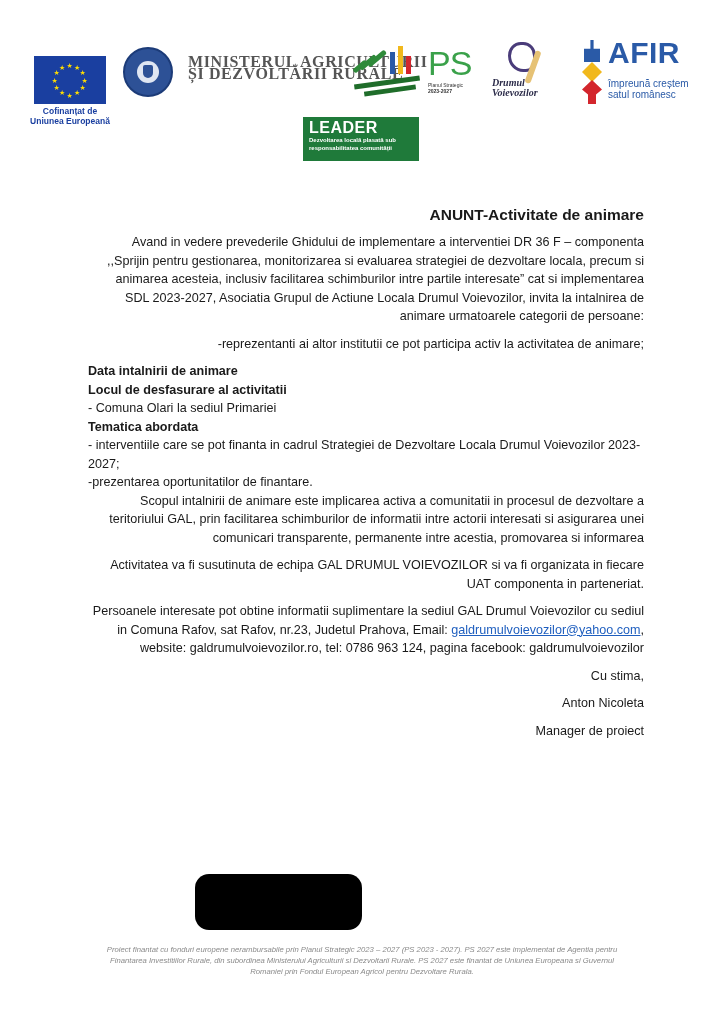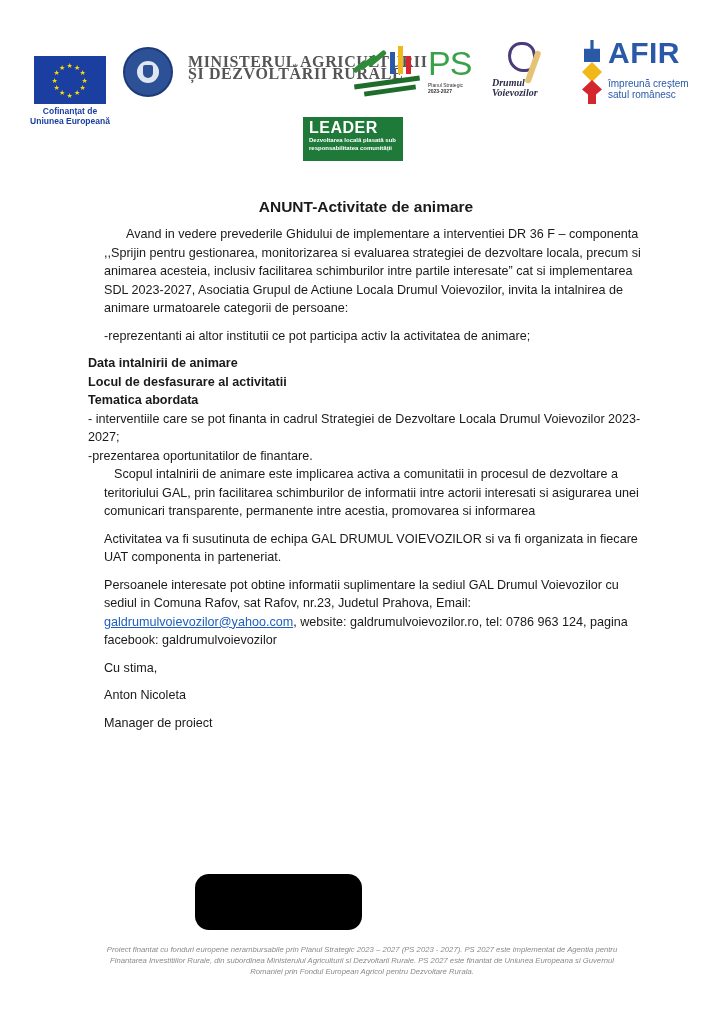--- a/index.html
+++ b/index.html
@@ -31,28 +31,28 @@
     .drumul-text { position:absolute; left:2px; top:38px; font-family:"Liberation Serif", serif; font-style:italic; font-weight:bold; font-size:10px; line-height:10px; color:#2c2c4a; }
 
     .afir { position:absolute; left:582px; top:40px; width:130px; height:68px; }
     .afir-sym { position:absolute; left:0; top:0; width:20px; height:66px; }
     .afir-sym .b1 { position:absolute; left:2px; top:0; width:16px; height:22px; background:#2a5aa7; clip-path:polygon(40% 0,60% 0,60% 40%,100% 40%,100% 100%,0 100%,0 40%,40% 40%); }
     .afir-sym .b2 { position:absolute; left:0; top:22px; width:20px; height:20px; background:#f1b81c; clip-path:polygon(50% 0,100% 50%,50% 100%,0 50%); }
     .afir-sym .b3 { position:absolute; left:0; top:40px; width:20px; height:24px; background:#d3262d; clip-path:polygon(50% 0,100% 40%,70% 60%,70% 100%,30% 100%,30% 60%,0 40%); }
     .afir-title { position:absolute; left:26px; top:-4px; font-size:30px; font-weight:bold; color:#2a5aa7; letter-spacing:0.5px; }
     .afir-sub { position:absolute; left:26px; top:38px; font-size:10px; line-height:11px; color:#2a5aa7; }
 
-    .leader { position:absolute; left:303px; top:117px; width:100px; height:44px; background:#1f7a3a; color:#fff; box-sizing:border-box; padding:2px 6px; }
+    .leader { position:absolute; left:303px; top:117px; width:116px; height:44px; background:#1f7a3a; color:#fff; box-sizing:border-box; padding:2px 6px; }
     .leader-title { font-size:16px; font-weight:bold; line-height:18px; letter-spacing:0.5px; }
     .leader-sub { font-size:6px; font-weight:bold; line-height:7.5px; }
 
     
     .doc { position:absolute; left:88px; top:197px; width:556px; font-family:"Liberation Sans", sans-serif; font-size:12.6px; line-height:18.5px; color:#1a1a1a; }
-    .doc-title { text-align:center; font-weight:bold; font-size:15.5px; margin:0 0 8px 0; line-height:20px; }
-    .doc p { margin:0 0 9px 16px; }
+    .doc-title { text-align:right; font-weight:bold; font-size:15.5px; margin:8px 0 8px 0; line-height:20px; }
+    .doc p { margin:0 0 9px 4px;text-align:right; }
     .indent { text-indent:22px; }
     .indent-sm { text-indent:10px; }
     .bold { font-weight:bold; }
     .email-link { color:#1f5fbf; text-decoration:underline; }
 
     .redacted { position:absolute; left:195px; top:874px; width:167px; height:56px; background:#000; border-radius:14px; }
 
     .footer { position:absolute; left:96px; top:944px; width:532px; text-align:center; font-family:"Liberation Sans", sans-serif; font-style:italic; font-size:7.7px; line-height:11px; color:#8a8a8a; }
   </style>
 </head>
@@ -134,20 +134,21 @@
   </div>
 </div>
 
 <div class="doc">
   <div class="doc-title">ANUNT-Activitate de animare</div>
   <p class="indent">Avand in vedere  prevederile Ghidului de implementare a interventiei DR 36 F – componenta ,,Sprijin pentru gestionarea, monitorizarea si evaluarea  strategiei de dezvoltare locala, precum si animarea acesteia, inclusiv facilitarea schimburilor intre partile interesate” cat si implementarea SDL 2023-2027,  Asociatia Grupul de Actiune Locala Drumul Voievozilor, invita la intalnirea de animare urmatoarele categorii de persoane:</p>
   <p>-reprezentanti ai altor institutii ce pot participa activ la activitatea de animare;</p>
 
   <div class="bold">Data intalnirii de animare</div>
   <div class="bold">Locul de desfasurare al activitatii</div>
+  <div>- Comuna Olari la sediul Primariei</div>
   <div class="bold">Tematica abordata</div>
   <div>- interventiile care se pot finanta in cadrul Strategiei de Dezvoltare Locala Drumul Voievozilor 2023-2027;</div>
   <div>-prezentarea oportunitatilor de finantare.</div>
   <p class="indent-sm">Scopul intalnirii de animare este implicarea activa a comunitatii in procesul de dezvoltare a teritoriului GAL,  prin facilitarea schimburilor de informatii intre actorii interesati si asigurarea unei comunicari transparente, permanente intre acestia, promovarea si informarea</p>
   <p>Activitatea va fi susutinuta de echipa GAL DRUMUL VOIEVOZILOR si va fi organizata in fiecare UAT componenta in parteneriat.</p>
   <p><span>Persoanele interesate pot obtine informatii suplimentare la sediul GAL Drumul Voievozilor cu sediul in Comuna Rafov, sat Rafov, nr.23, Judetul Prahova, Email: </span><a class="email-link">galdrumulvoievozilor@yahoo.com</a><span>, website: galdrumulvoievozilor.ro, tel: 0786 963 124, pagina facebook: galdrumulvoievozilor</span></p>
   <p>Cu stima,</p>
   <p>Anton Nicoleta</p>
   <p>Manager  de proiect</p>
 </div>

